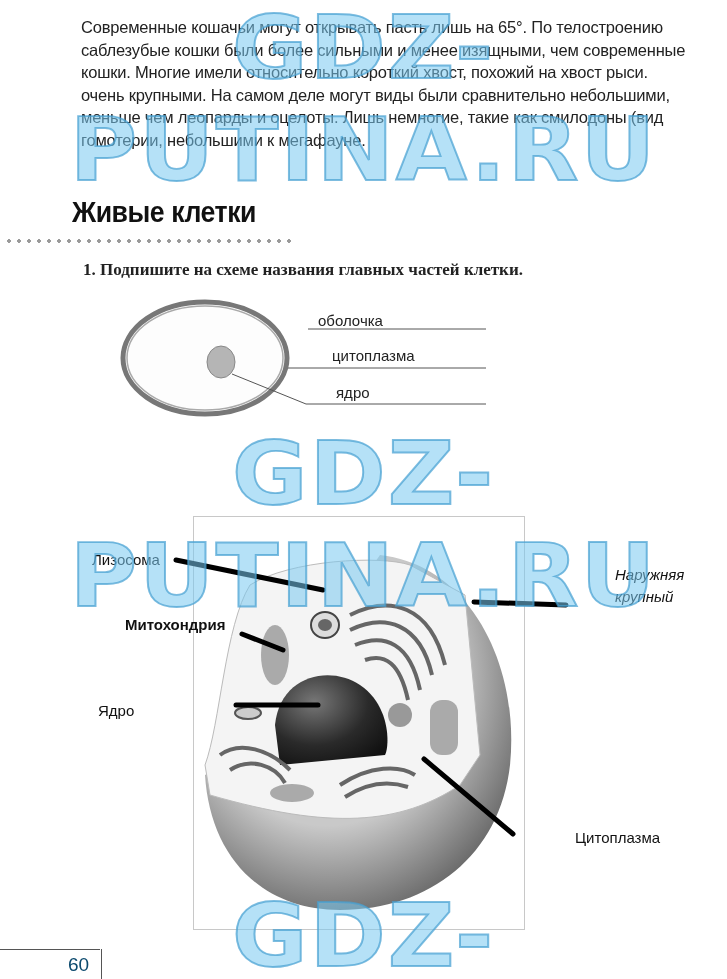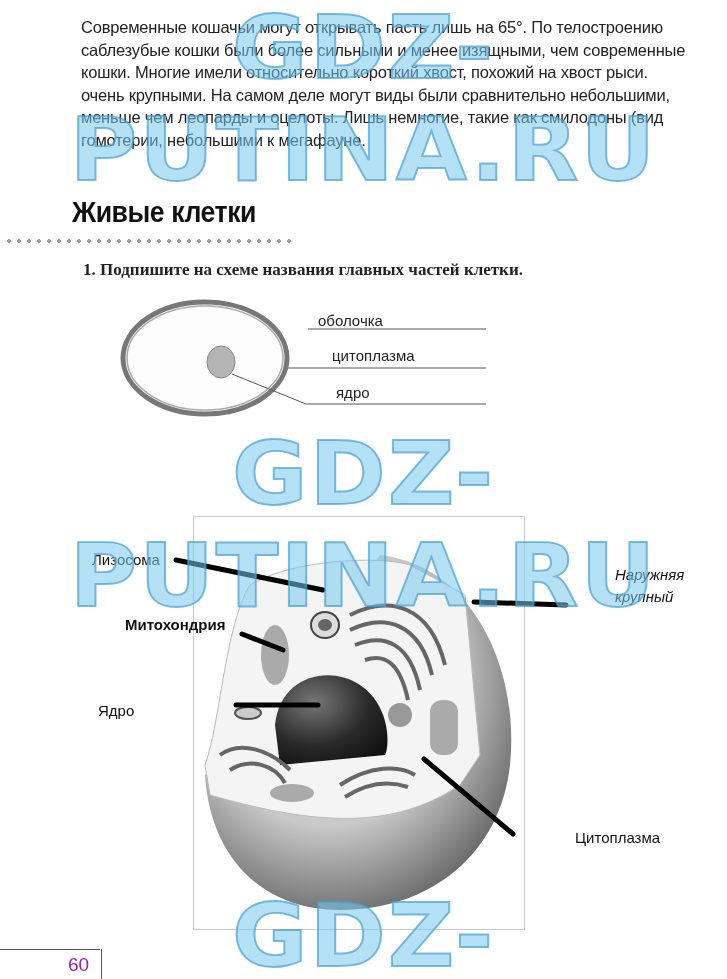--- a/index.html
+++ b/index.html
@@ -10,21 +10,21 @@
   .dots{position:absolute;left:4px;top:238px;width:290px;height:6px;
     background:radial-gradient(circle,#9a9a9a 1.6px,transparent 2px) 0 0/10px 6px repeat-x;}
   .task{position:absolute;left:83px;font-family:"Liberation Serif","DejaVu Serif",serif;font-weight:bold;font-size:17px;color:#222;}
   .t1{top:260px;}
   .t2{top:446px;line-height:22px;width:600px;}
   .fig1{position:absolute;left:110px;top:298px;width:400px;height:120px;}
   .lbl{position:absolute;font-size:15px;color:#222;}
   .fig2box{position:absolute;left:193px;top:516px;width:330px;height:412px;border:1px solid #c8c8c8;}
   .fig2{position:absolute;left:180px;top:525px;width:360px;height:400px;}
   .clbl{position:absolute;font-size:15px;color:#111;line-height:22px;margin-left:32px;}
-  .pagenum{position:absolute;left:68px;top:954px;font-size:19px;color:#a21caf;text-align:right;}
+  .pagenum{position:absolute;left:68px;top:954px;font-size:19px;color:#0c4a6e;text-align:right;}
   .pageline{position:absolute;left:0;top:949px;width:100px;height:1px;background:#555;}
   .pagevline{position:absolute;left:101px;top:949px;width:1px;height:30px;background:#555;}
   .wm{position:absolute;left:0;width:727px;font-family:"DejaVu Sans",sans-serif;font-weight:bold;font-size:92px;letter-spacing:2px;
       color:rgba(120,200,240,0.55);-webkit-text-stroke:2px rgba(70,160,210,0.7);text-align:center;pointer-events:none;transform:scaleY(0.95);}
   .wm1{top:-8px;}
   .wm2{top:418px;}
   .wm3{top:880px;}
 </style>
 </head>
 <body>

